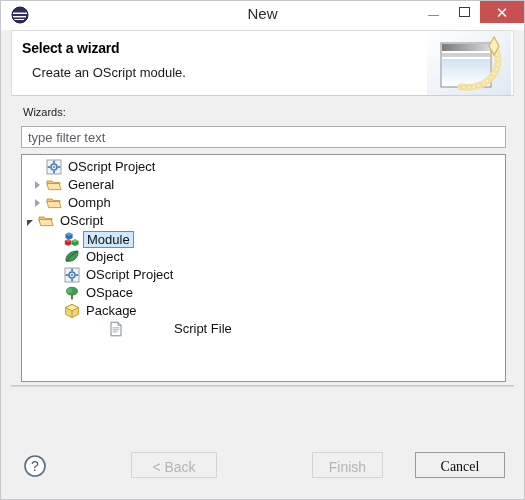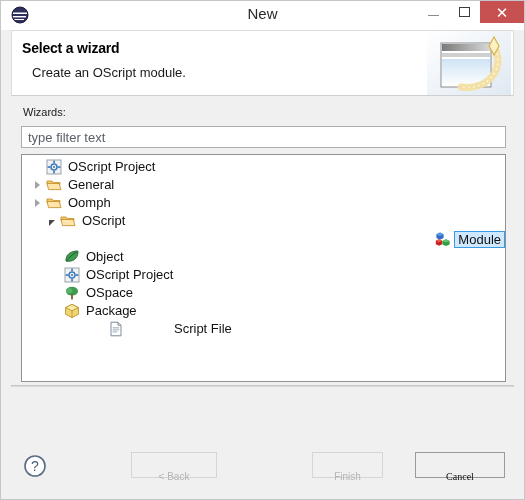--- a/index.html
+++ b/index.html
@@ -244,27 +244,27 @@
     top: 11px;
     width: 24px;
     height: 24px;
   }
   .btn {
     position: absolute;
     top: 9px;
     height: 26px;
     box-sizing: border-box;
     font-family: "Liberation Sans", sans-serif;
-    font-size: 10px;
+    font-size: 14px;
     background: #f0f0f0;
     border: 1px solid #d5d5d5;
     color: #b4b4b4;
     text-align: center;
     line-height: 24px;
-    padding: 12px;
+    padding: 2px;
   }
   .btn.enabled {
     border: 1px solid #9a9a9a;
     color: #0d0d0d;
     background: #f0f0f0;
     font-family: Liberation Serif, serif;
   }
   .btn.default {
     border: 1px solid #2a8fd8;
     color: #0d0d0d;
@@ -372,33 +372,33 @@
             <span class="arrow-collapsed"></span>
           </span>
           <span class="tw-icon">
             <svg width="16" height="16" viewBox="0 0 16 16">
               <path d="M1 4 h5 l1.4 1.6 H14 v2 H1 Z" fill="#f7c66b" stroke="#c79331" stroke-width="0.9"></path>
               <path d="M1 6.5 h12.2 L15 12.6 H2.6 Z" fill="#ffe4ab" stroke="#c79331" stroke-width="0.9"></path>
             </svg>
           </span>
           <span class="tw-label">Oomph</span>
         </div>
-        <div class="tree-row" style="padding-left: 22px;">
+        <div class="tree-row" style="padding-left: 0;">
           <span class="tw-arrow">
             <span class="arrow-expanded"></span>
           </span>
           <span class="tw-icon">
             <svg width="16" height="16" viewBox="0 0 16 16">
               <path d="M1 4 h5 l1.4 1.6 H14 v2 H1 Z" fill="#f7c66b" stroke="#c79331" stroke-width="0.9"></path>
               <path d="M1 6.5 h12.2 L15 12.6 H2.6 Z" fill="#ffe4ab" stroke="#c79331" stroke-width="0.9"></path>
             </svg>
           </span>
           <span class="tw-label">OScript</span>
         </div>
-        <div class="tree-row selected" style="padding-left: 14px; justify-content: flex-end;">
+        <div class="tree-row selected" style="padding-left: 26px;">
           <span class="tw-arrow"></span>
           <span class="tw-icon">
             <svg width="16" height="16" viewBox="0 0 16 16">
               <path d="M5 1.5 L8.6 3.2 L8.6 7 L5 8.7 L1.4 7 L1.4 3.2 Z" fill="#2f6fc4"></path>
               <path d="M5 1.5 L8.6 3.2 L5 4.9 L1.4 3.2 Z" fill="#5a9ae0"></path>
               <path d="M4 8.2 L7.2 9.7 L7.2 13.3 L4 14.8 L0.8 13.3 L0.8 9.7 Z" fill="#cc2222"></path>
               <path d="M4 8.2 L7.2 9.7 L4 11.2 L0.8 9.7 Z" fill="#e85b4b"></path>
               <path d="M11 8.2 L14.6 9.9 L14.6 13.4 L11 15 L7.4 13.4 L7.4 9.9 Z" fill="#2e9e40"></path>
               <path d="M11 8.2 L14.6 9.9 L11 11.5 L7.4 9.9 Z" fill="#62c46e"></path>
             </svg>

